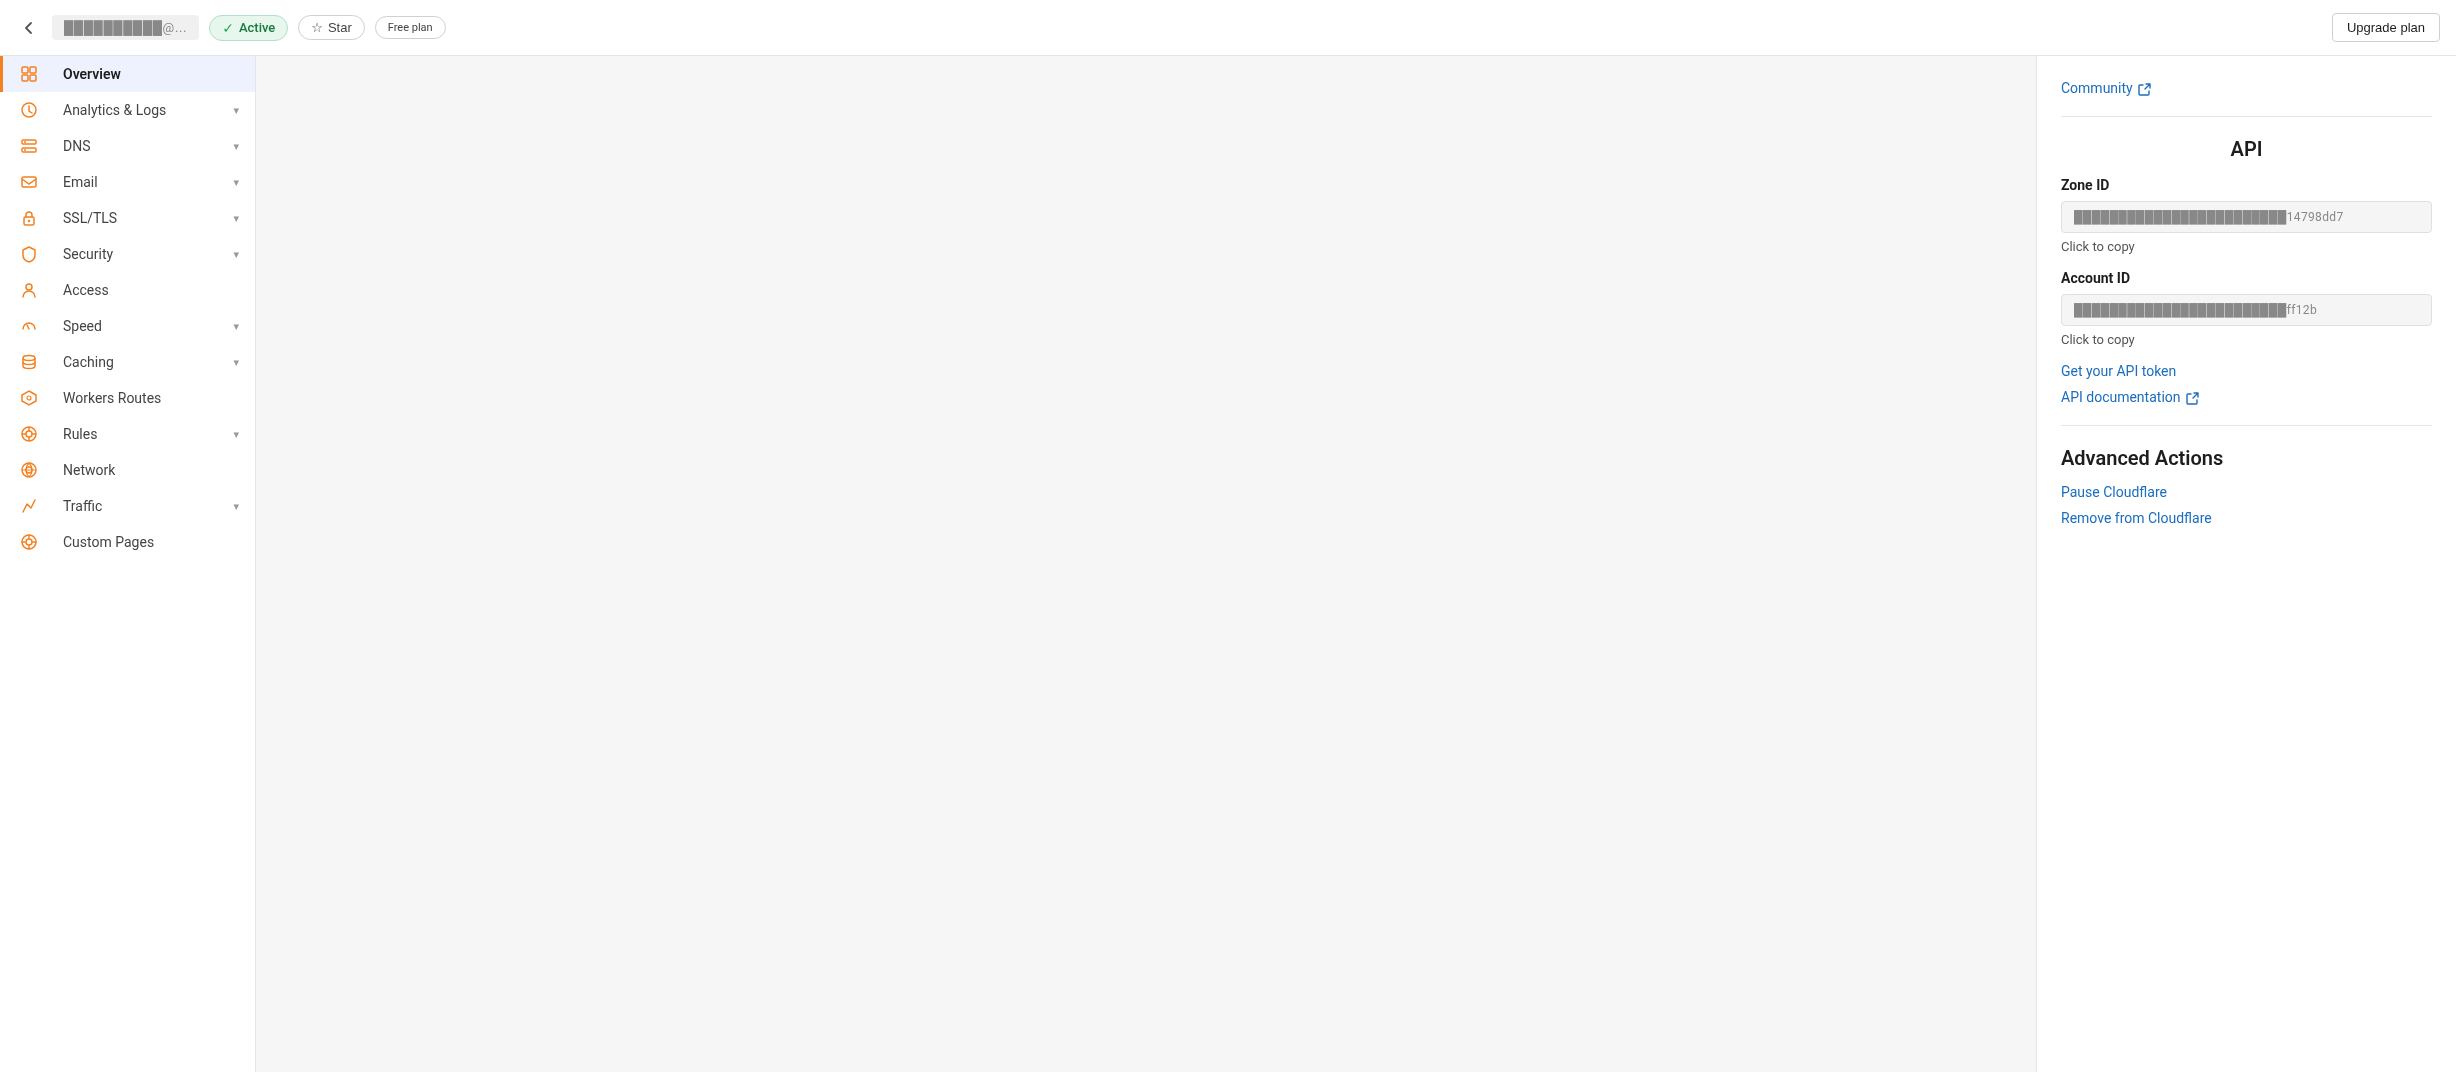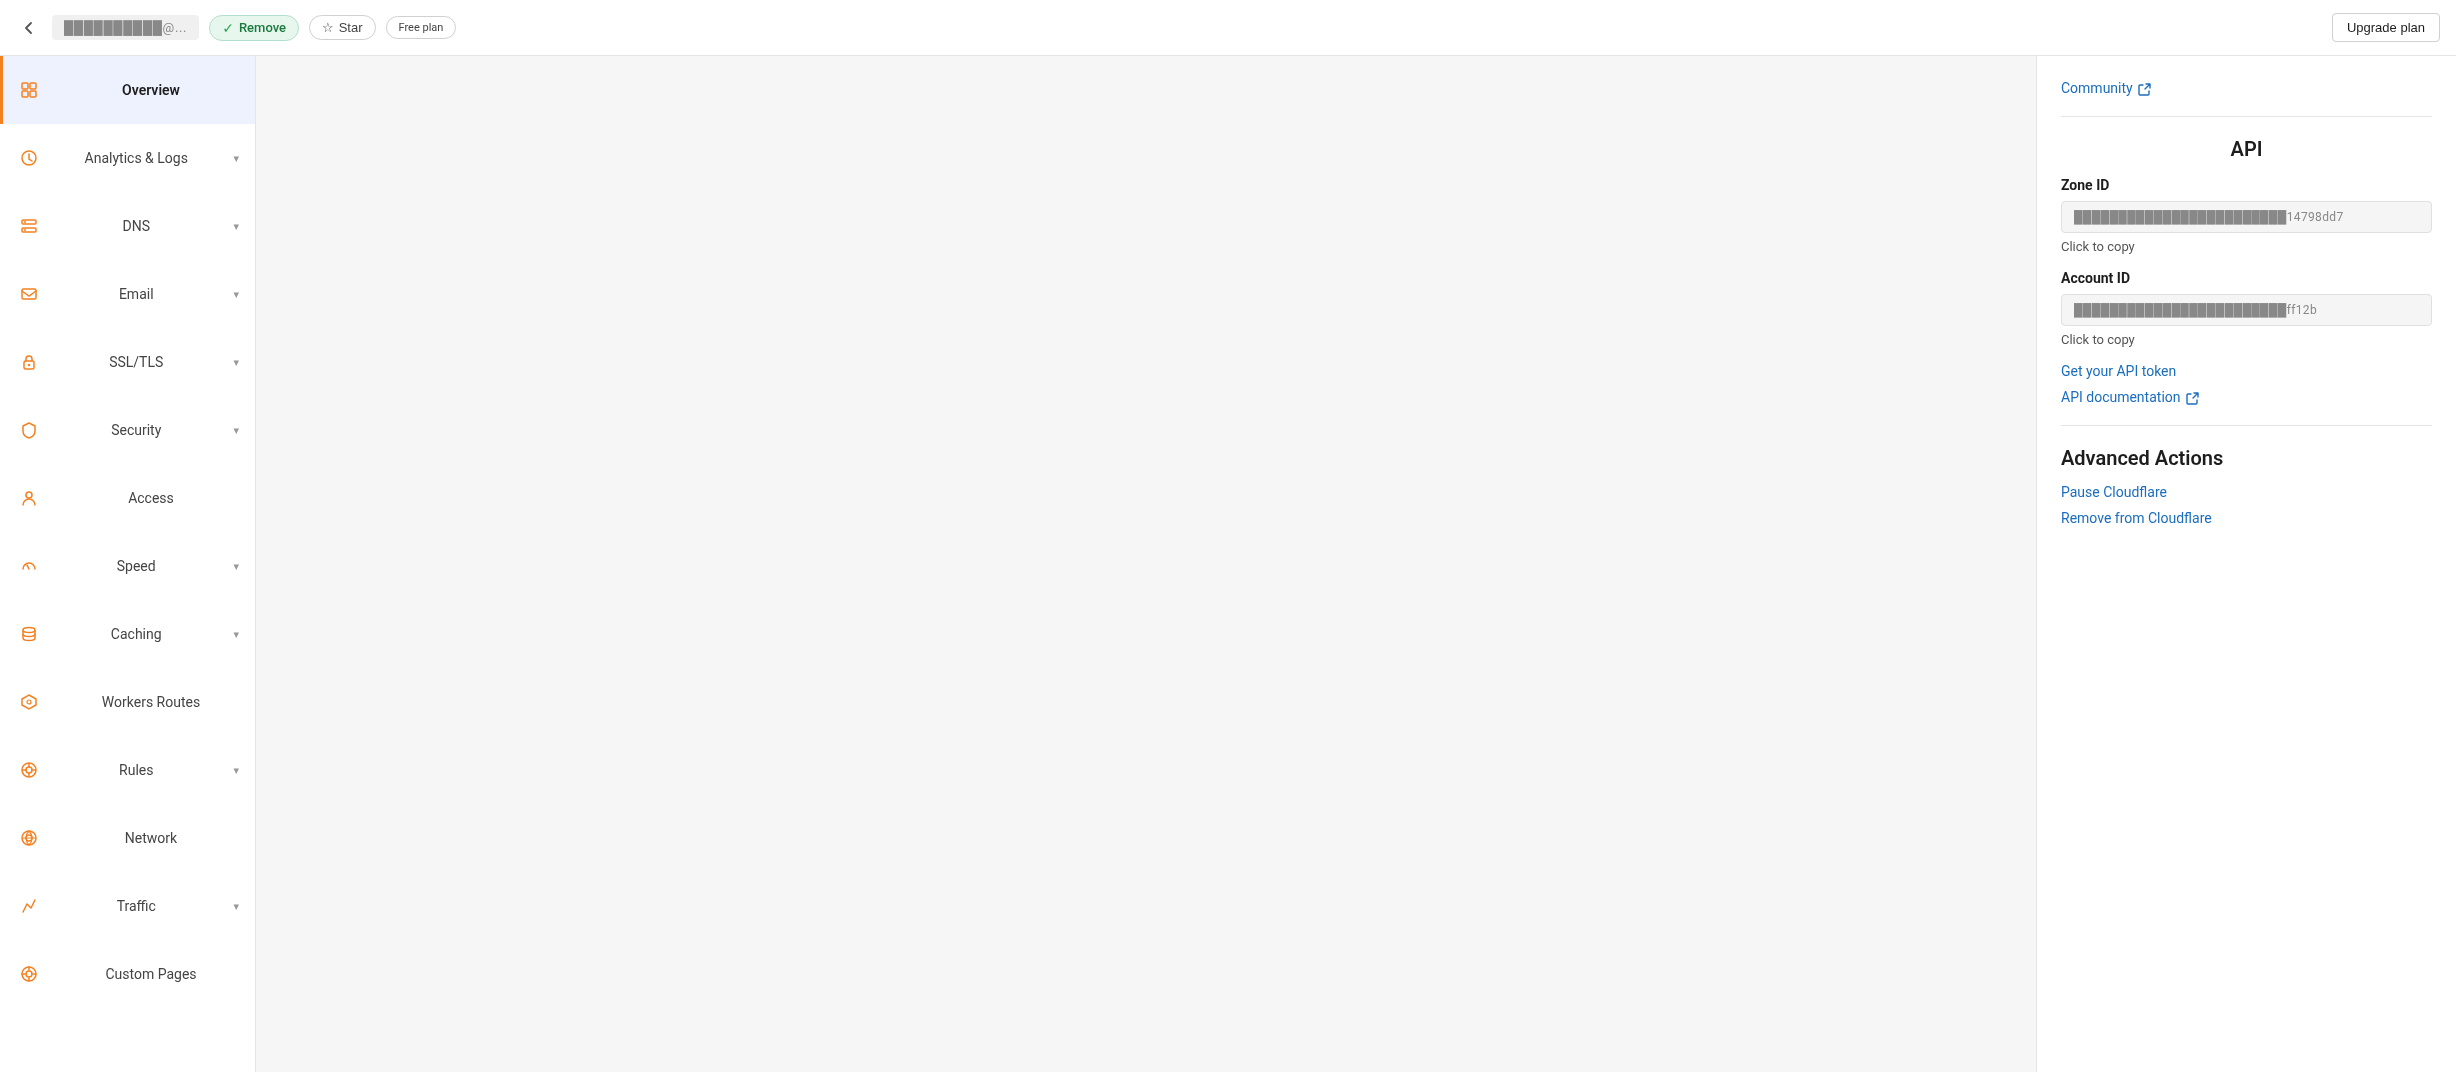--- a/index.html
+++ b/index.html
@@ -103,27 +103,26 @@
       width: 256px;
       background: #fff;
       border-right: 1px solid #e5e5e5;
       overflow-y: auto;
       flex-shrink: 0;
     }
     .nav-item {
       display: flex;
       align-items: center;
       gap: 24px;
-      padding: 24px 16px;
+      padding: 8px 16px;
       cursor: pointer;
       color: #444;
       font-size: 14px;
       border-left: 3px solid transparent;
       transition: background 0.15s;
-      text-align: center;
     }
     .nav-item.active {
       background: #eef2ff;
       border-left: 3px solid #f48120;
       color: #1d1d1d;
       font-weight: 600;
     }
     .nav-item .nav-icon {
       width: 20px;
       height: 20px;
@@ -252,21 +251,21 @@
 
 <div class="topbar">
   <button class="back-btn">
     <svg width="18" height="18" viewBox="0 0 18 18" fill="none">
       <path d="M11 4L6 9L11 14" stroke="#555" stroke-width="1.8" stroke-linecap="round" stroke-linejoin="round"></path>
     </svg>
   </button>
   <div class="domain-pill">██████████@...</div>
   <div class="status-badge">
     <span class="check-icon">✓</span>
-    <span>Remove</span>
+    <span>Active</span>
   </div>
   <button class="star-btn">
     <span>☆</span>
     <span>Star</span>
   </button>
   <div class="plan-badge">Free plan</div>
   <div class="spacer"></div>
   <button class="upgrade-btn">Upgrade plan</button>
 </div>
 

